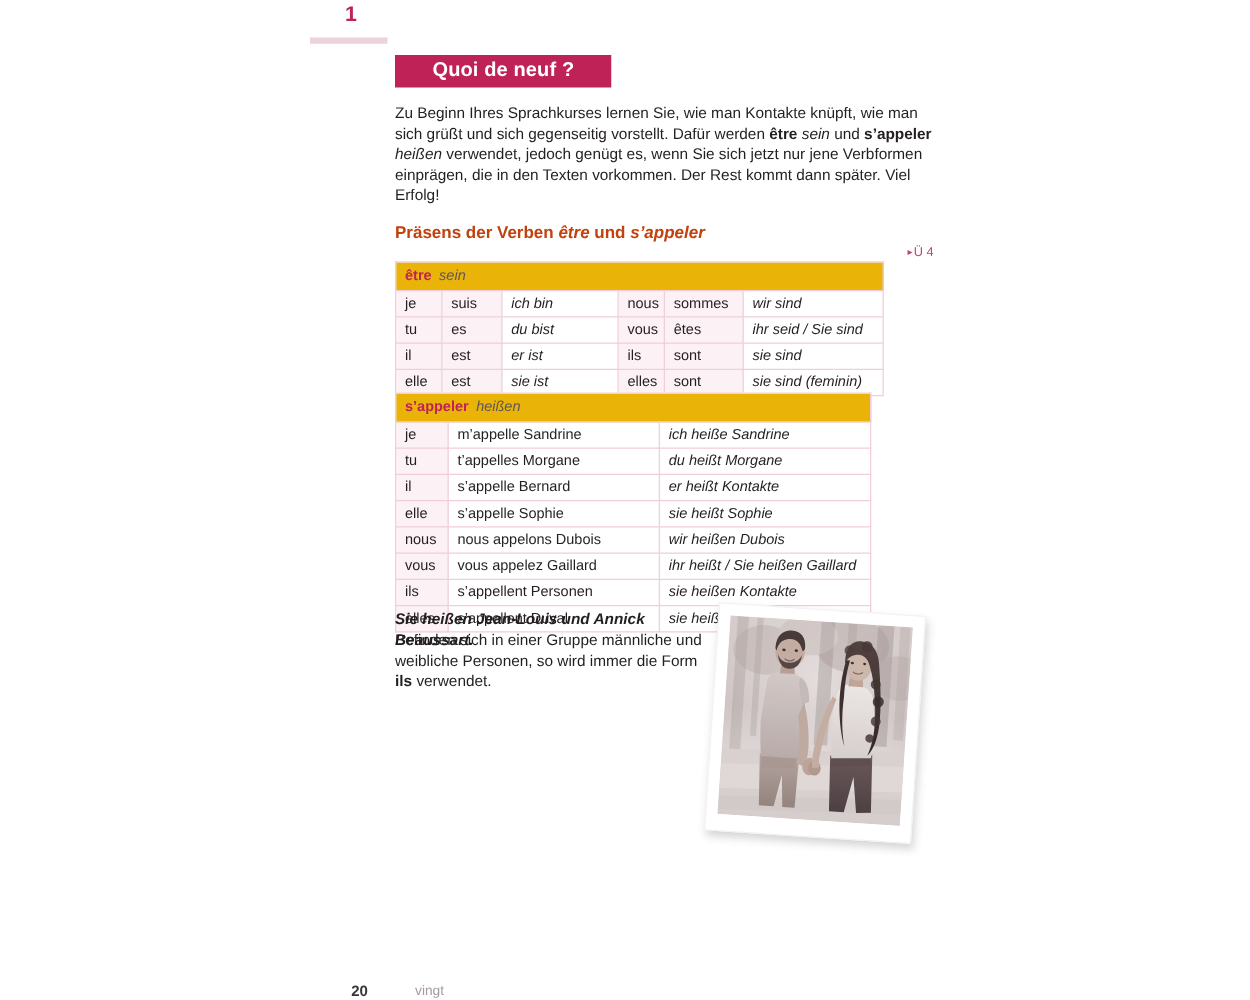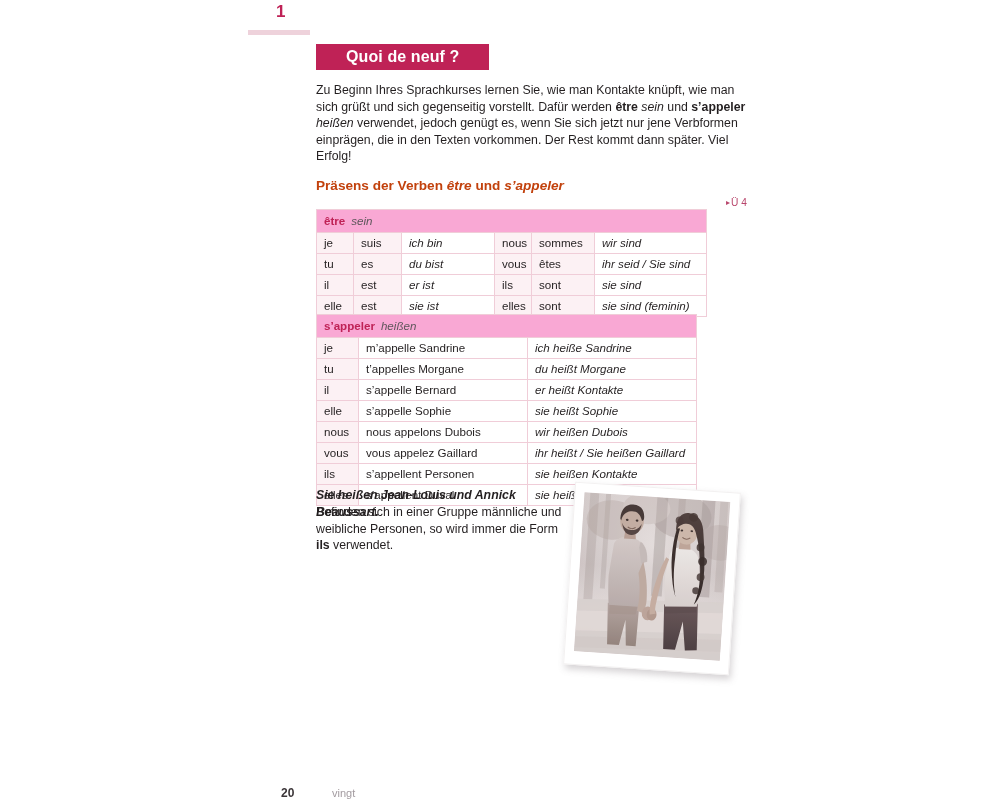--- a/index.html
+++ b/index.html
@@ -111,21 +111,21 @@
     border: 1px solid #f0cdd8;
     padding: 2px 6px 3px 7px;
     height: 15px;
     vertical-align: middle;
     background: #ffffff;
     white-space: nowrap;
   }
   .vtable td.tint { background: #fcf1f4; }
   .vtable td.trans { font-style: italic; background: #ffffff; }
   .vtable tr.head td {
-    background: #f9a8d4;
+    background: #eab308;
     border-bottom: 1px solid #f0cdd8;
     padding-top: 3px;
     padding-bottom: 4px;
   }
   .vtable tr.head .verb {
     color: #bf2256;
     font-weight: 700;
   }
   .vtable tr.head .gloss {
     color: #5d565a;

